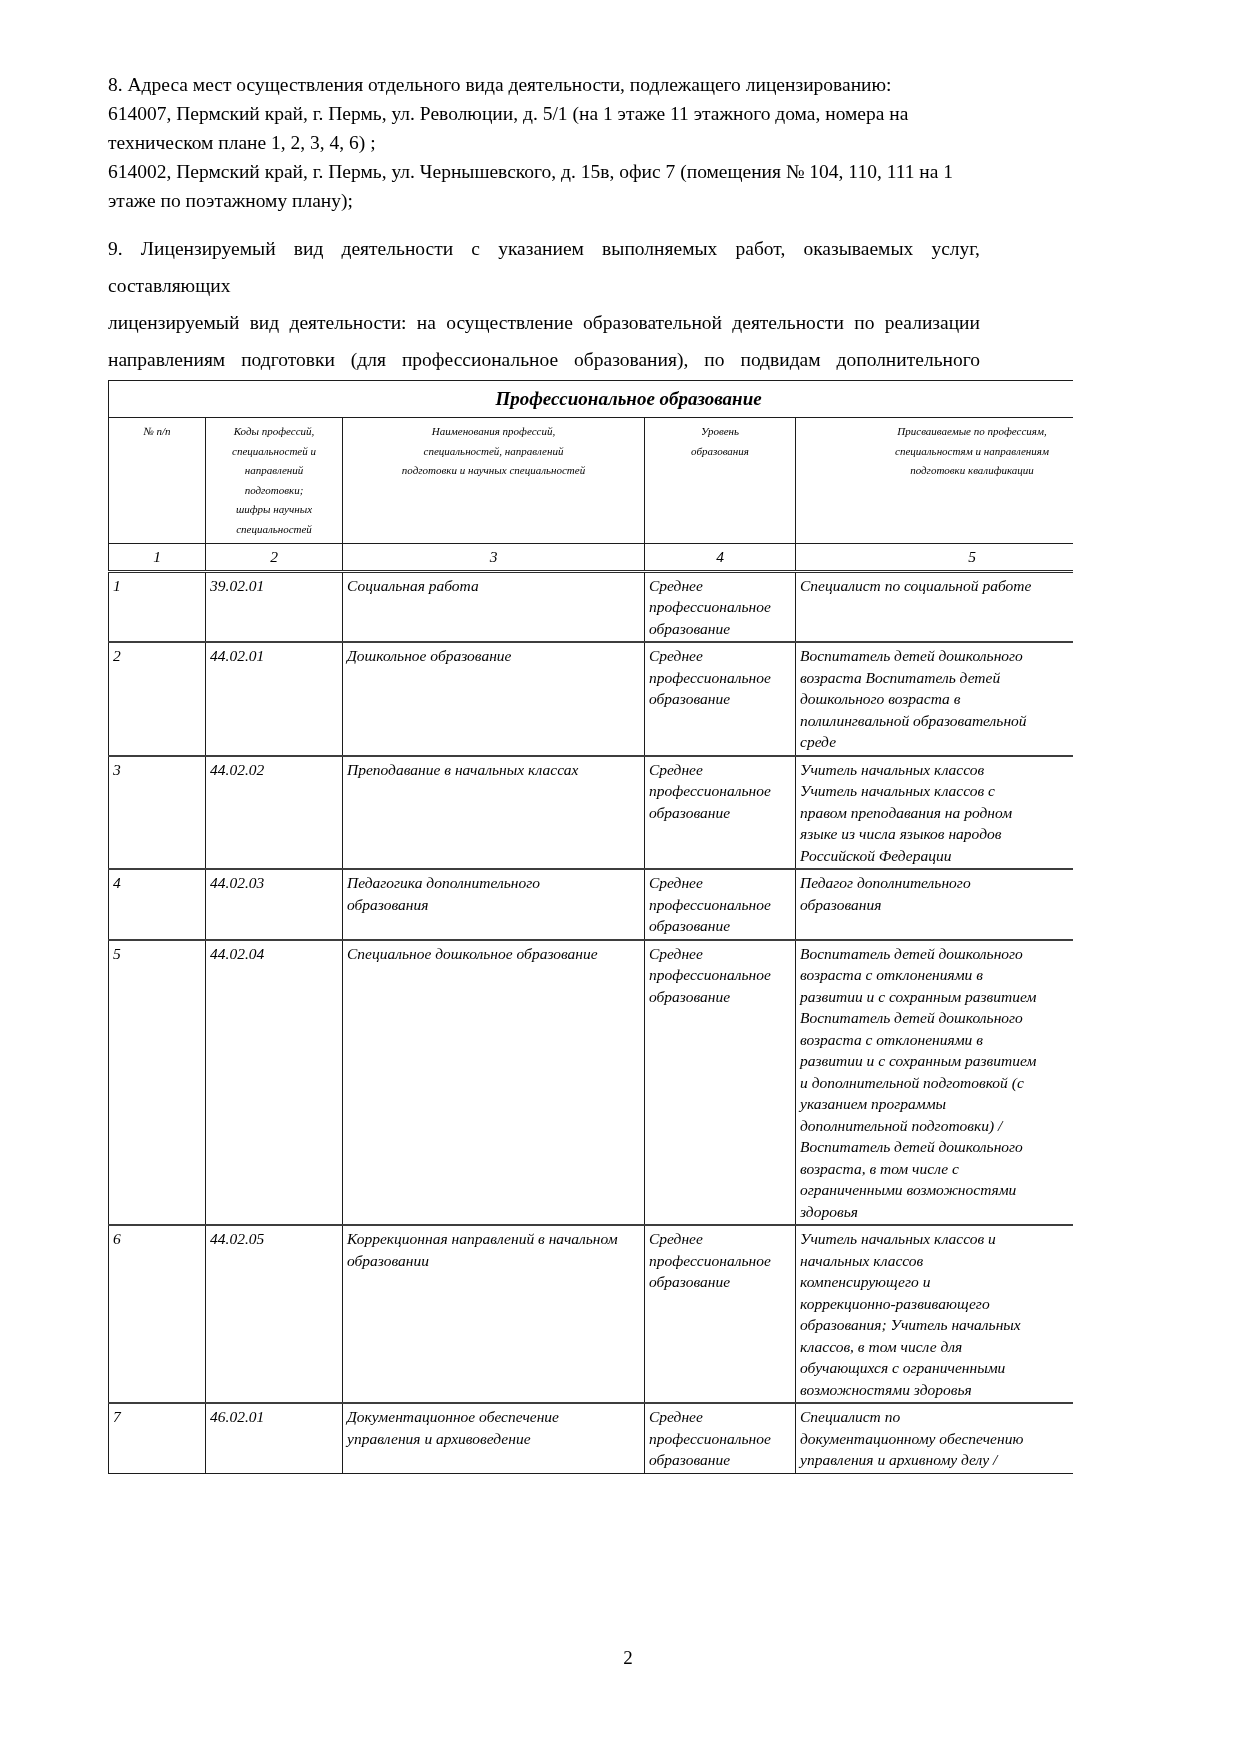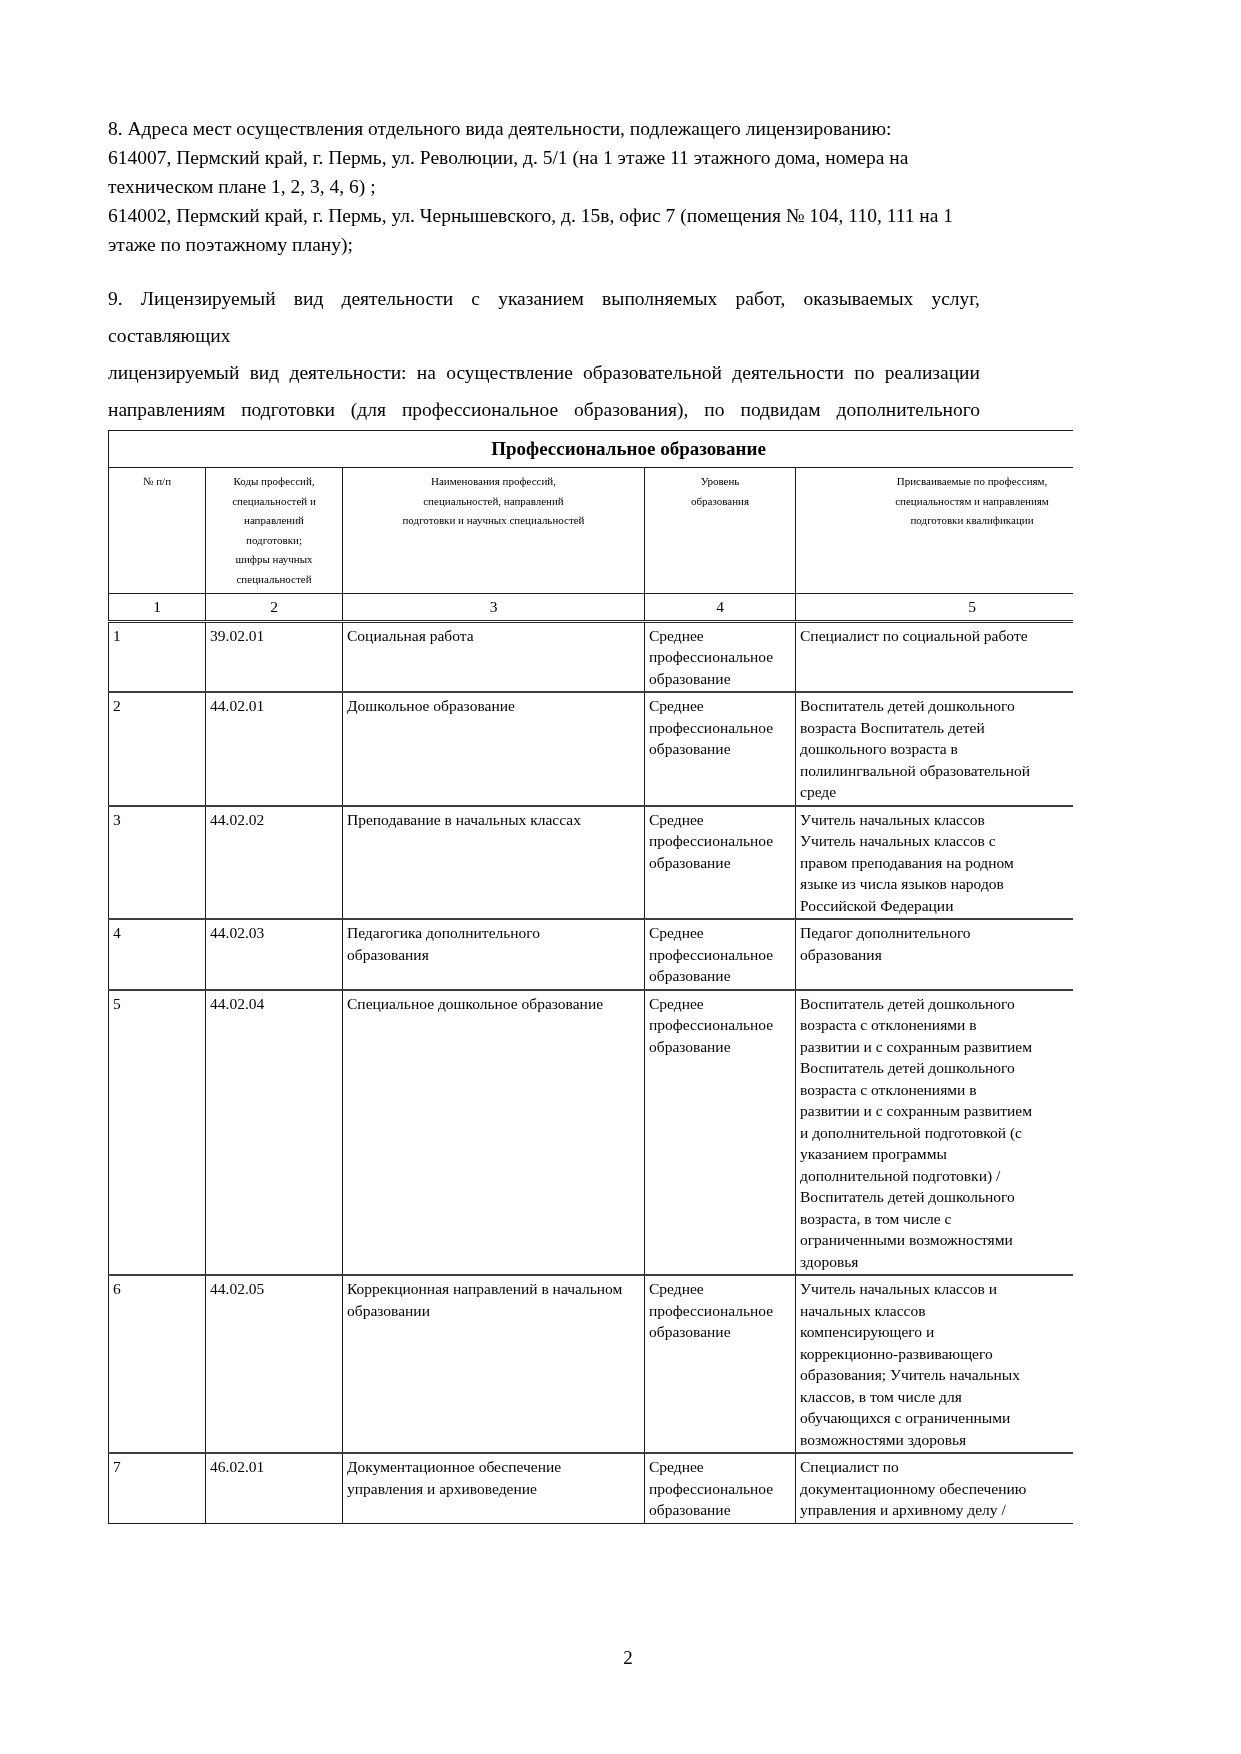--- a/index.html
+++ b/index.html
@@ -7,47 +7,48 @@
     padding: 0;
     background: #ffffff;
     font-family: "Liberation Serif", serif;
     color: #000000;
   }
   .page {
     position: relative;
     width: 1073px;
     height: 1754px;
     box-sizing: border-box;
-    padding: 114px 93px 0 108px;
+    padding: 70px 93px 0 108px;
     background: #ffffff;
     overflow: hidden;
   }
   .p8 {
     font-size: 19.5px;
     line-height: 29px;
     white-space: pre-line;
     text-align: left;
   }
   .p9 {
-    margin-top: 21px;
+    margin-top: 15px;
     font-size: 19.5px;
   }
   .p9 .jline {
     line-height: 37px;
     text-align: justify;
     text-align-last: justify;
   }
   .p9 .jline.last {
     text-align-last: left;
   }
   table.edu {
     border-collapse: collapse;
     table-layout: fixed;
     width: 1040px;
     margin-top: 2px;
+    font-style: italic;
   }
   table.edu th, table.edu td {
     border: 1px solid #1c1c1c;
     padding: 2px 4px;
     font-size: 15.5px;
     line-height: 21.5px;
     vertical-align: top;
     font-weight: normal;
     text-align: left;
     overflow: hidden;

